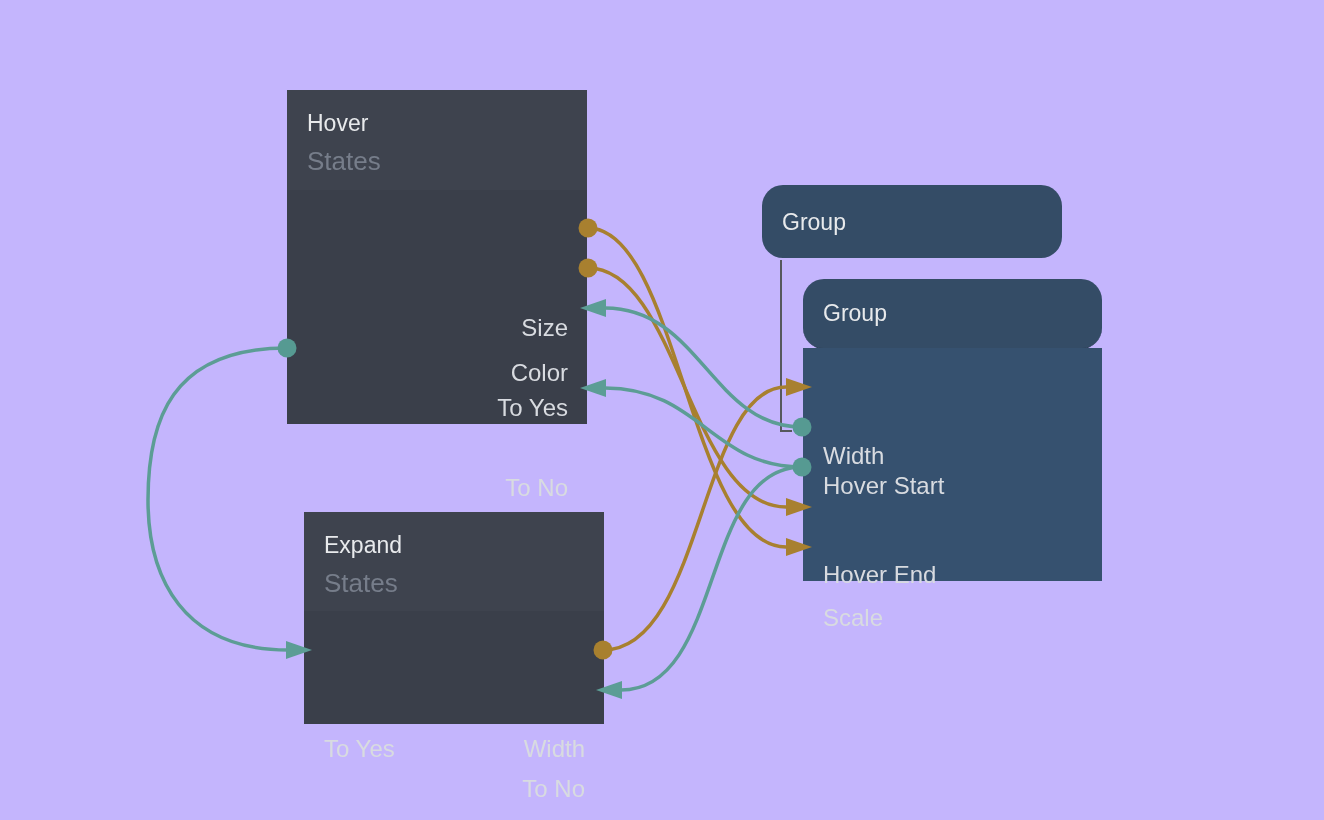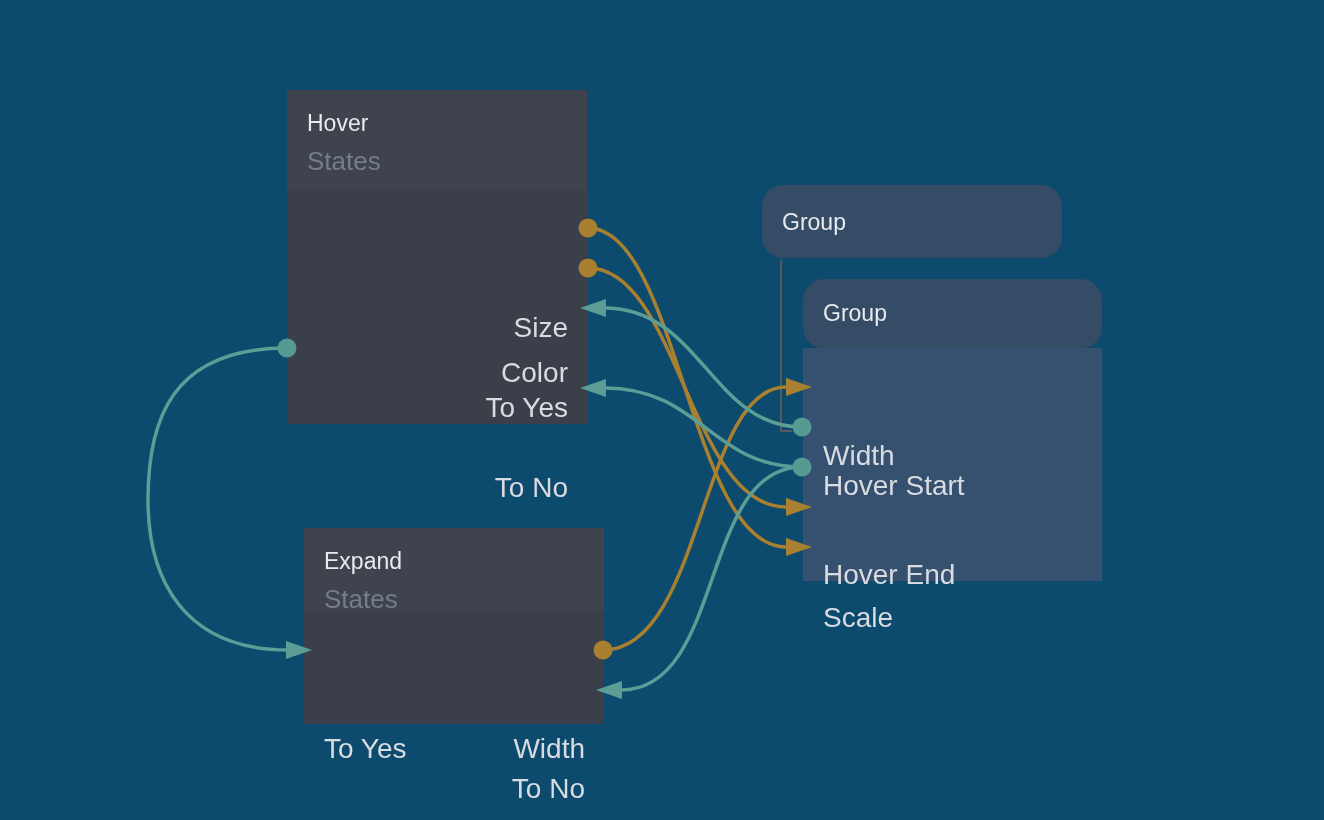--- a/index.html
+++ b/index.html
@@ -1,37 +1,37 @@
 <!DOCTYPE html>
 <html><head>
 <meta charset="utf-8">
 <style>
   html,body{margin:0;padding:0;background:#211f1f;}
   #canvas{
     position:relative;width:1324px;height:820px;overflow:hidden;
-    background:#0c4a6e;
+    background:#c4b5fd;
     font-family:"Liberation Sans", sans-serif;
   }
   .node{position:absolute;box-sizing:border-box;}
   .node-slate .node-header{background:#3e434e;border-bottom:1px solid #333843;}
   .node-slate .node-body{background:#3a3f4a;}
   .node-blue .node-header{background:#344c66;border-bottom:1px solid #2d4157;border-radius:21px;}
   .node-blue .node-body{background:#36516f;}
   .node-header,.node-body{position:absolute;left:0;right:0;}
   .title{
     position:absolute;left:20px;height:32px;line-height:32px;
     font-size:23px;color:#e8eaec;white-space:nowrap;
   }
   .subtitle{
     position:absolute;left:20px;height:30px;line-height:30px;
     font-size:26px;color:#767d8a;white-space:nowrap;
   }
   .plabel{
     position:absolute;height:28px;line-height:28px;
-    font-size:28px;color:#d8dbe0;white-space:nowrap;
+    font-size:24px;color:#d8dbe0;white-space:nowrap;
   }
   .plabel.r{right:19px;text-align:right;}
   .plabel.l{left:20px;}
   #wires{position:absolute;left:0;top:0;pointer-events:none;}
 </style>
 </head>
 <body>
 
 <div id="canvas">
 
@@ -60,21 +60,21 @@
     </div>
     <div class="node-body" style="top:69px;bottom:0;">
       <div class="plabel l" style="top:94px;">Width</div>
       <div class="plabel l" style="top:124px;">Hover Start</div>
       <div class="plabel l" style="top:192px;margin-top:21px;">Hover End</div>
       <div class="plabel l" style="top:256px;">Scale</div>
     </div>
   </div>
 
   <div class="node node-slate" style="left:304px;top:512px;width:300px;height:212px;">
-    <div class="node-header" style="top:16px;height:99px;">
+    <div class="node-header" style="top:0;height:99px;">
       <div class="title" style="top:17px;">Expand</div>
       <div class="subtitle" style="top:56px;">States</div>
     </div>
     <div class="node-body" style="top:99px;bottom:0;">
       <div class="plabel l" style="top:124px;">To Yes</div>
       <div class="plabel r" style="top:124px;">Width</div>
       <div class="plabel r" style="top:164px;">To No</div>
     </div>
   </div>
 

